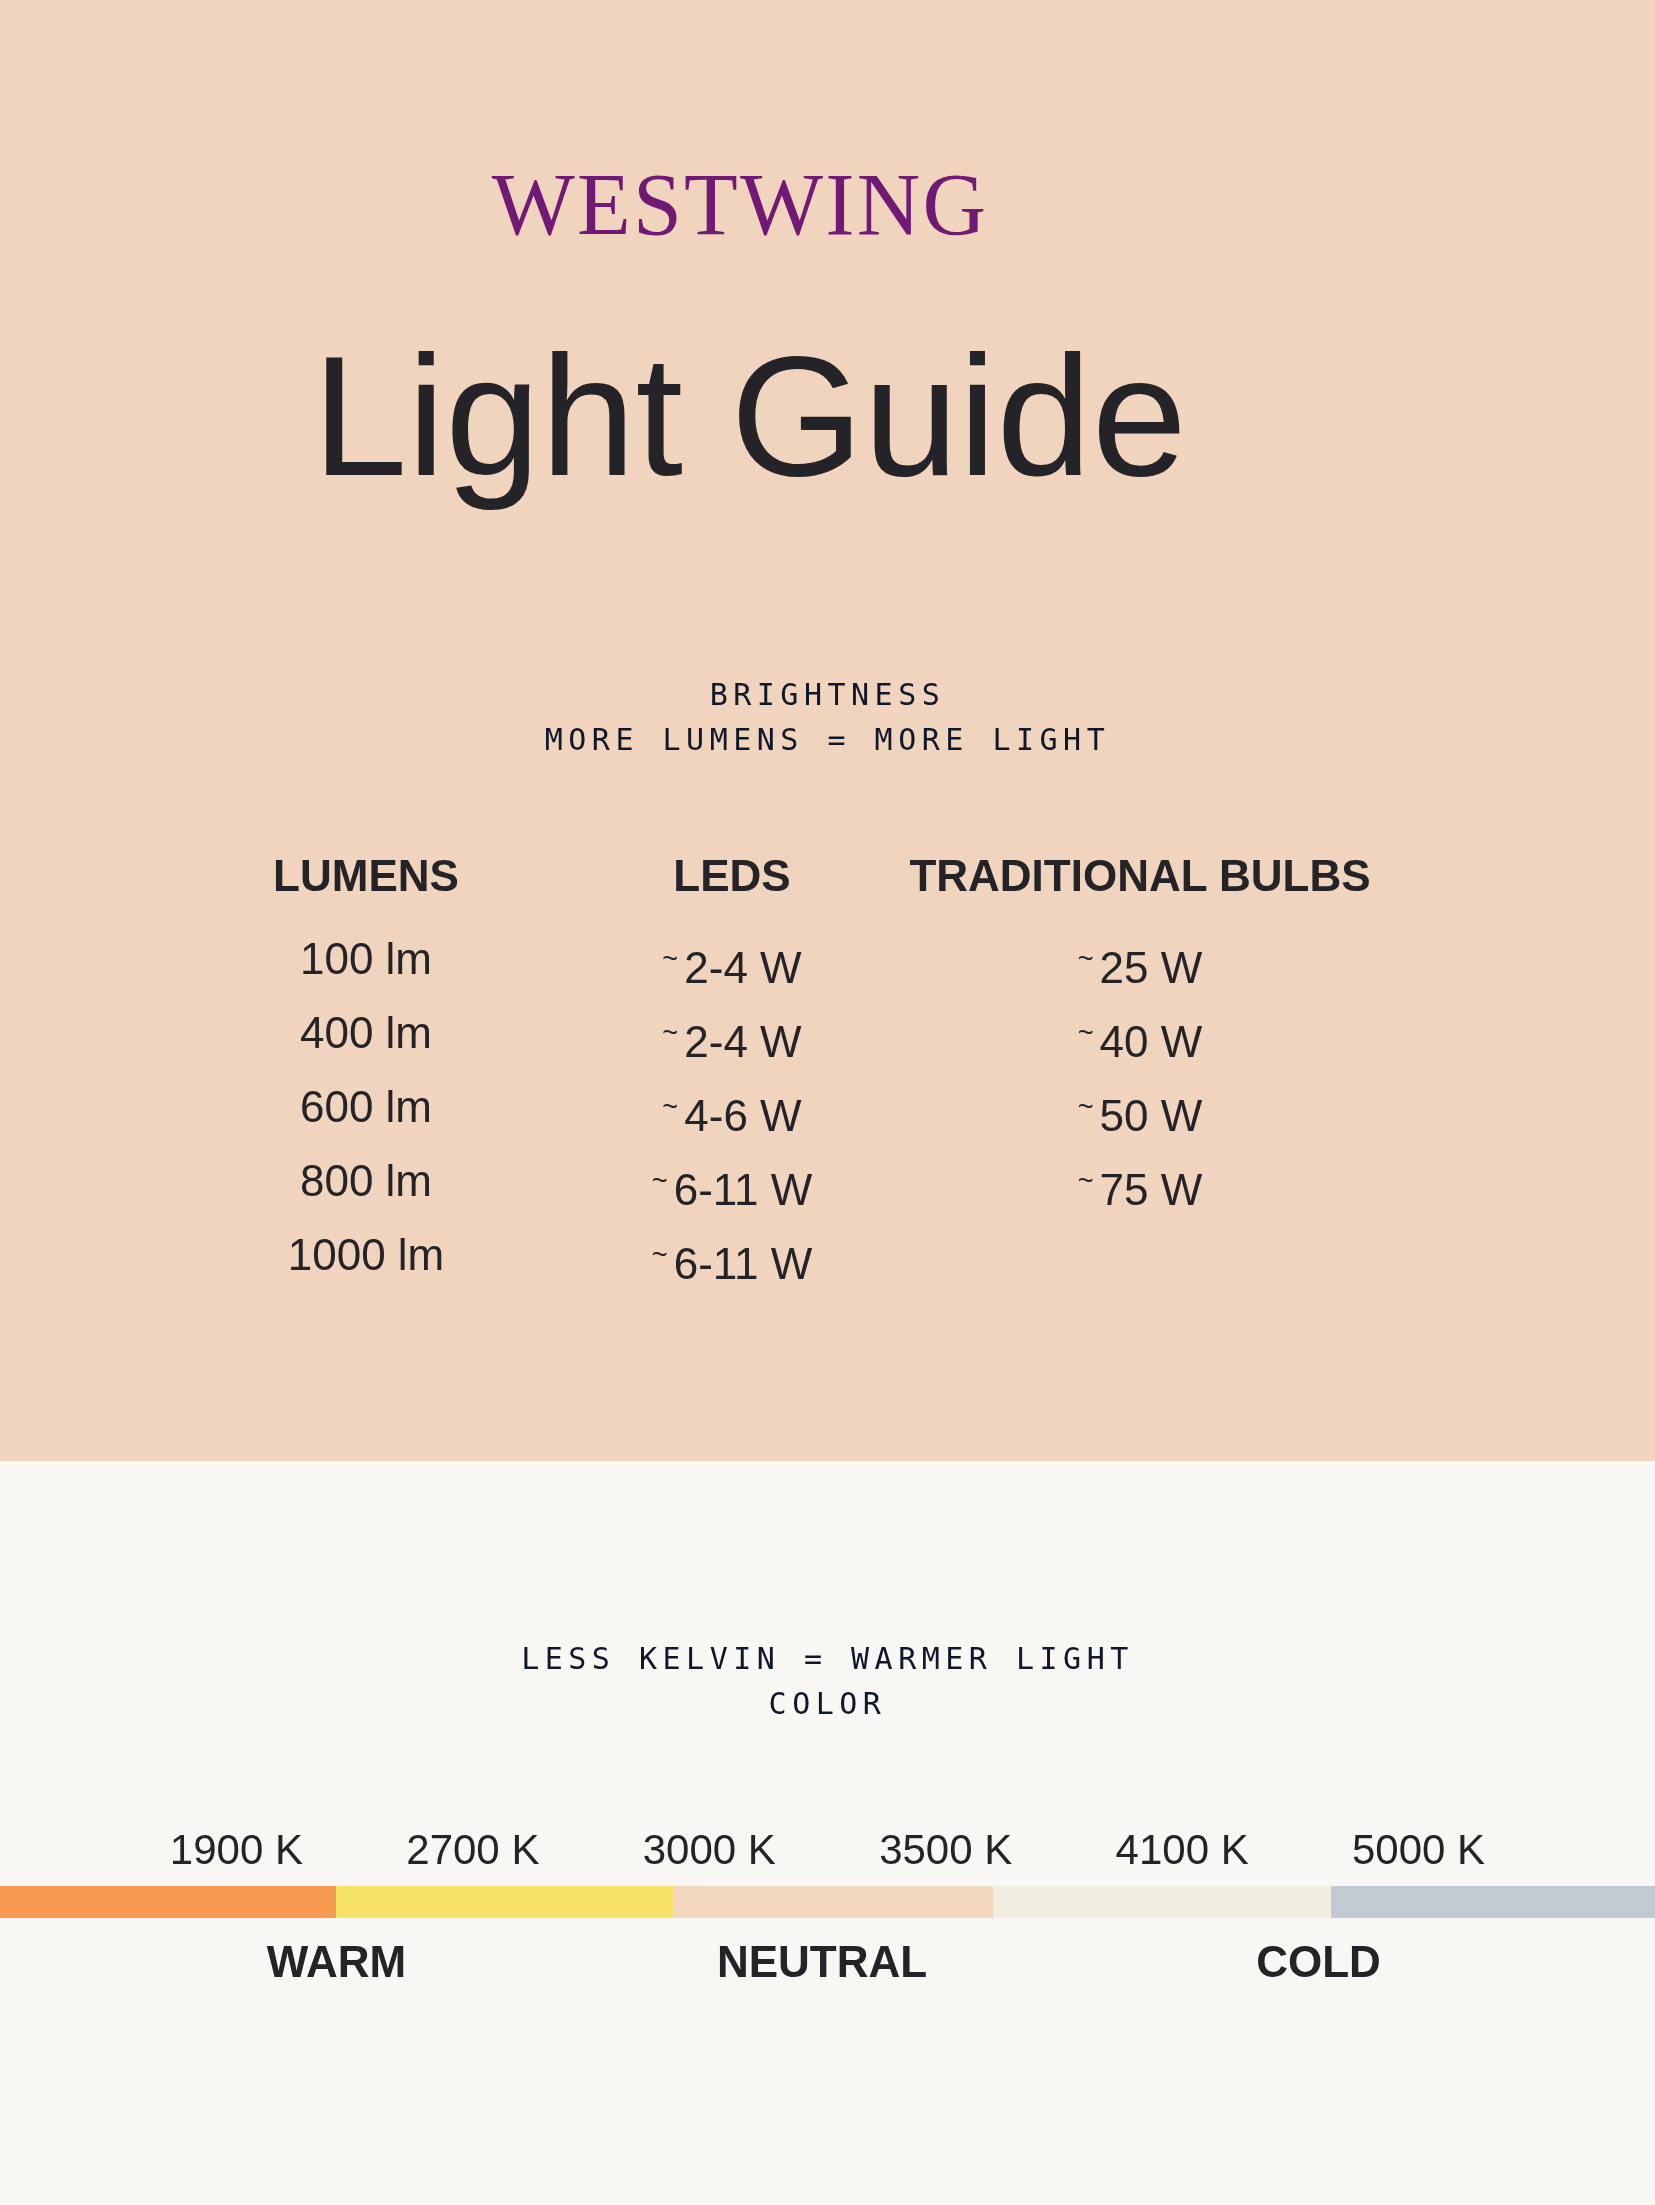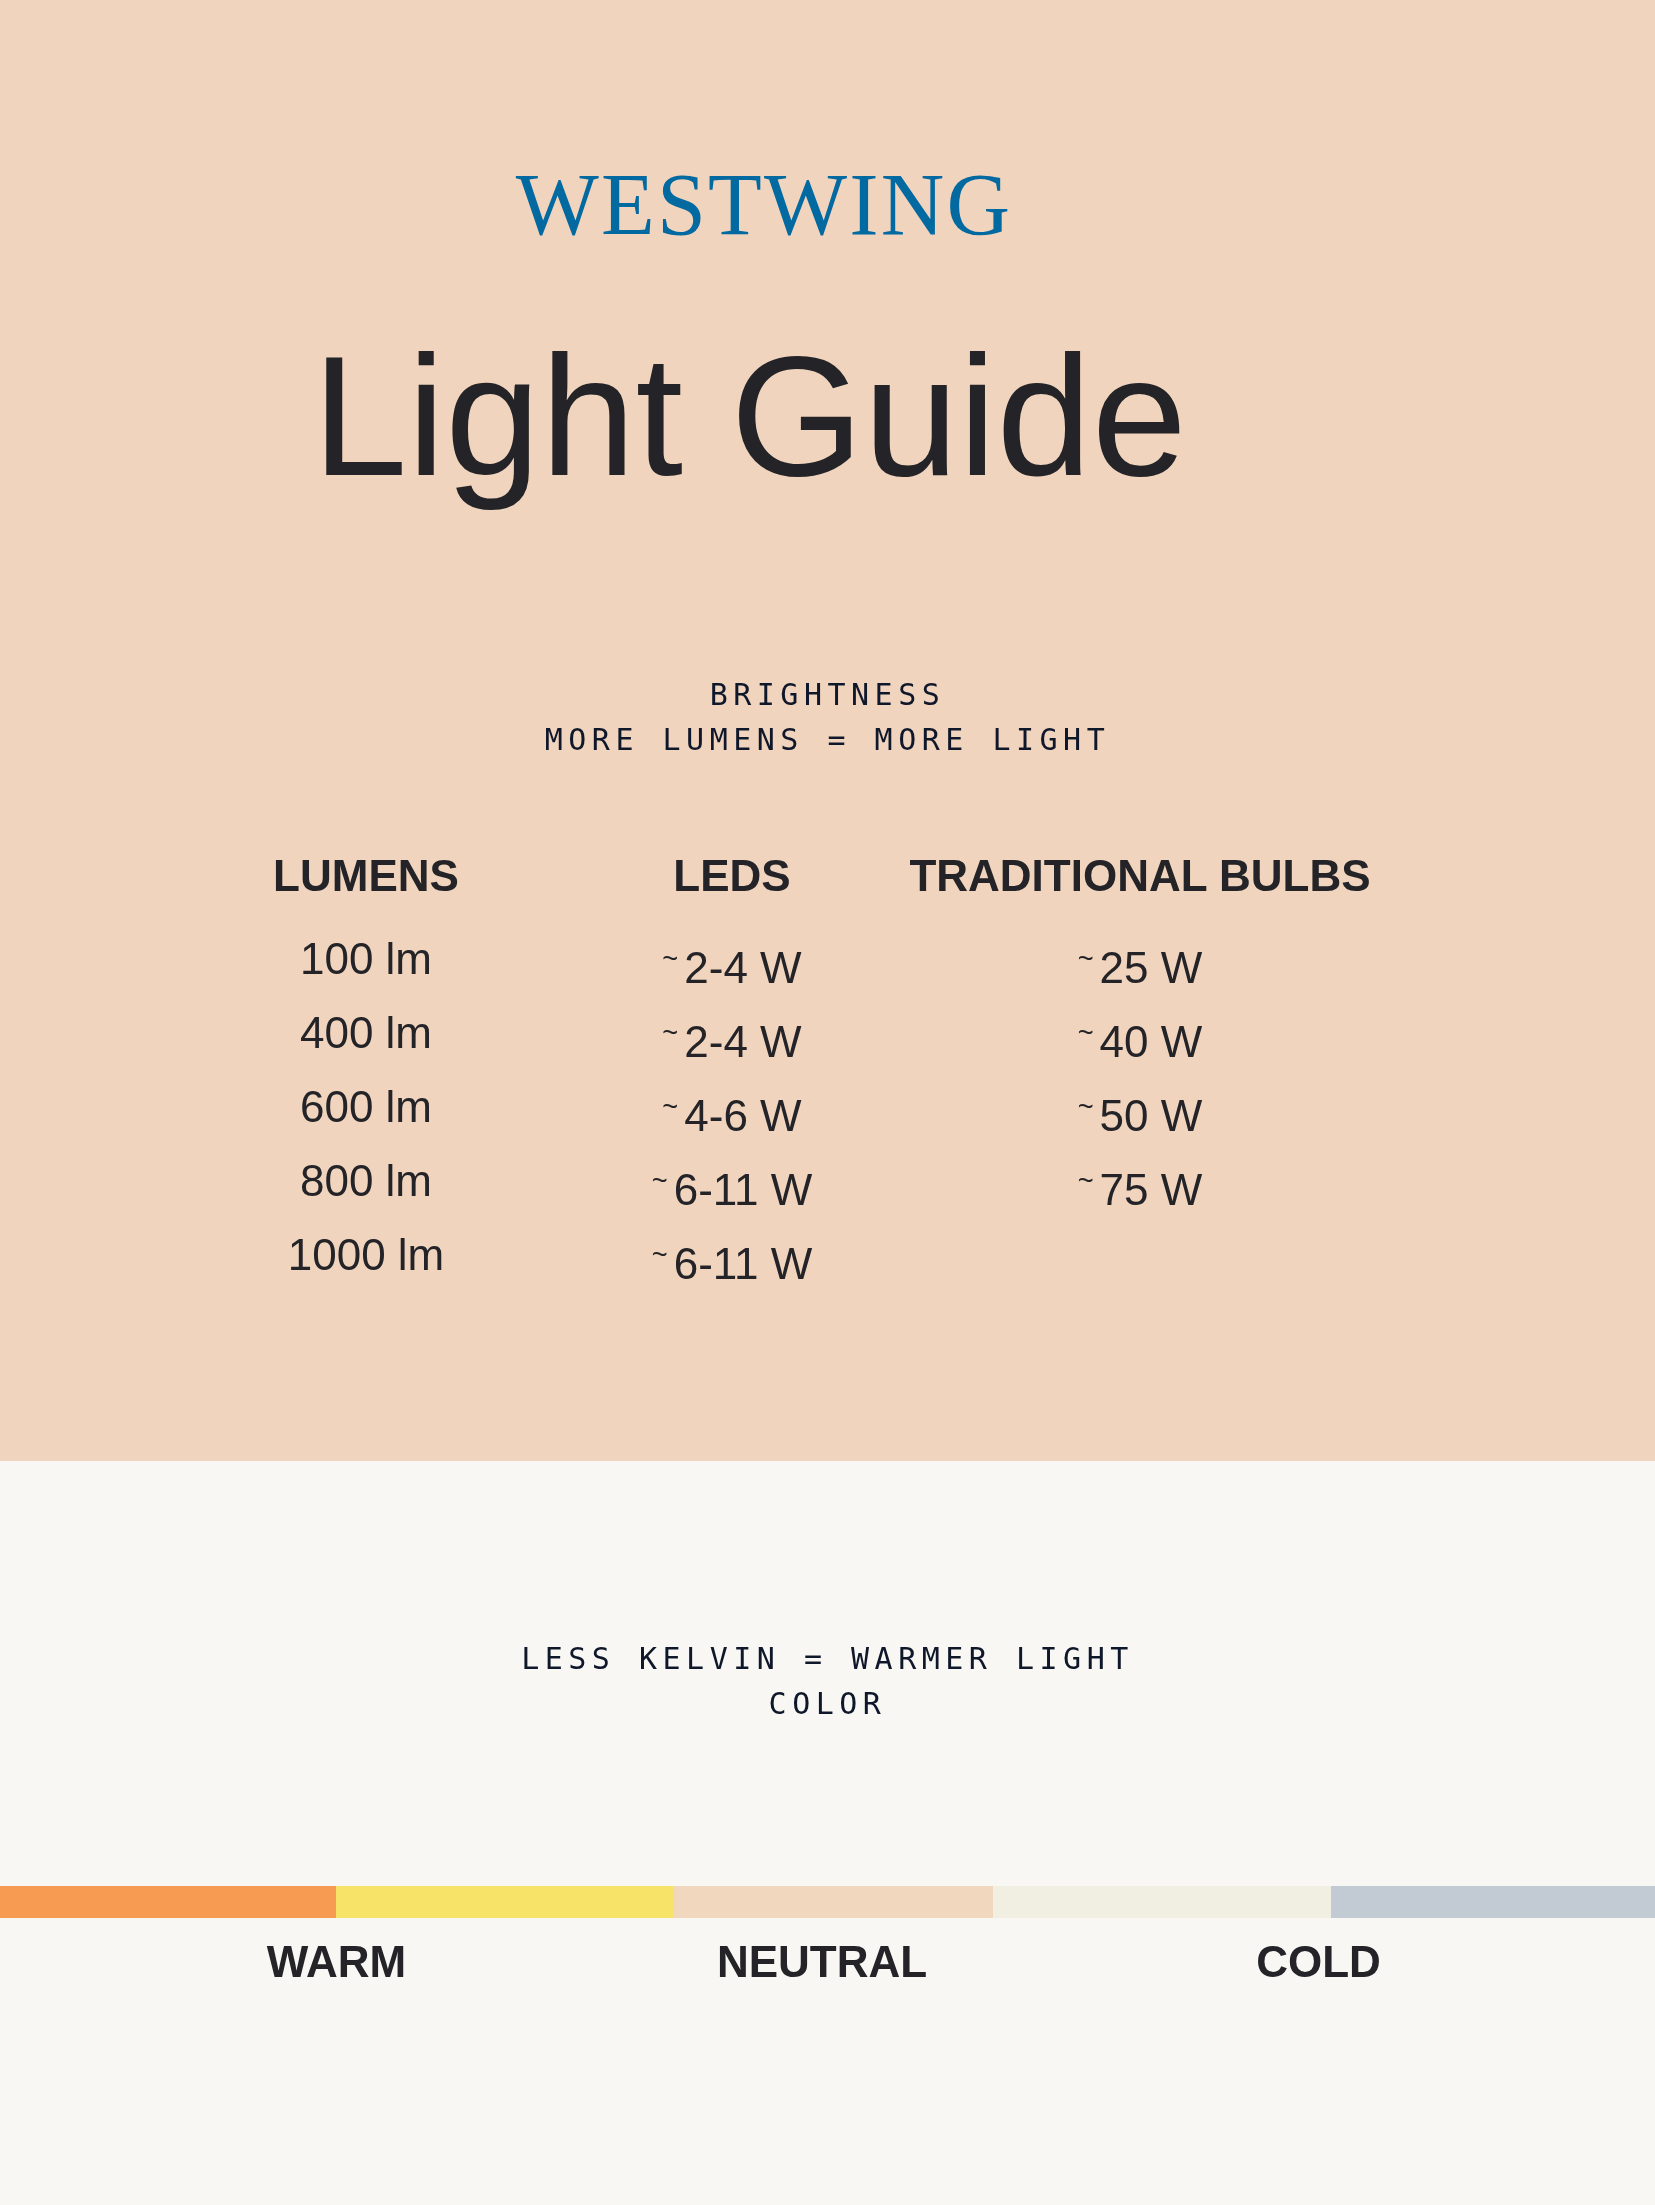--- a/index.html
+++ b/index.html
@@ -17,22 +17,21 @@
   .section-bottom{
     position:absolute;left:0;top:1461px;width:1655px;height:744px;
     background:#F8F7F3;
   }
   .brand-logo{
     position:absolute;left:0;top:161px;width:1480px;
     text-align:center;
     font-family:"Liberation Serif", serif;
     font-size:88px;line-height:88px;
     letter-spacing:2.2px;
-    color:#0369a1;
-    padding-left:24px;
+    color:#701a75;
   }
   .page-title{
     position:absolute;left:0;top:330px;width:1499px;
     text-align:center;
     font-weight:200;
     font-size:171px;line-height:171px;
     letter-spacing:0px;
     color:#232328;
   }
   .mono-block{
@@ -136,20 +135,28 @@
     </div>
   </div>
 
   <div class="section-bottom"></div>
 
   <div class="mono-block mono-color">
     <div>LESS KELVIN = WARMER LIGHT</div>
     <div>COLOR</div>
   </div>
 
+  <div class="kelvin-row">
+    <span class="kelvin-1">1900 K</span>
+    <span class="kelvin-2">2700 K</span>
+    <span class="kelvin-3">3000 K</span>
+    <span class="kelvin-4">3500 K</span>
+    <span class="kelvin-5">4100 K</span>
+    <span class="kelvin-6">5000 K</span>
+  </div>
 
   <div class="color-bar">
     <div class="seg seg-1" style="background: rgb(247, 155, 83);"></div>
     <div class="seg seg-2" style="background: rgb(248, 227, 105);"></div>
     <div class="seg seg-3" style="background: rgb(241, 215, 190);"></div>
     <div class="seg seg-4" style="background: rgb(241, 239, 225);"></div>
     <div class="seg seg-5" style="background: rgb(194, 202, 211);"></div>
   </div>
 
   <div class="zone-row">

